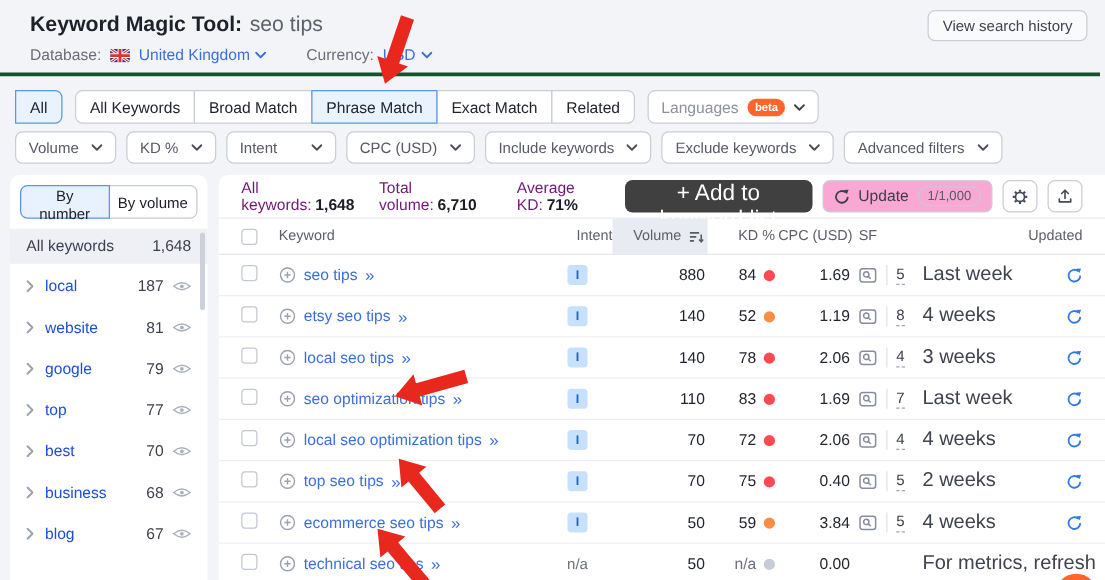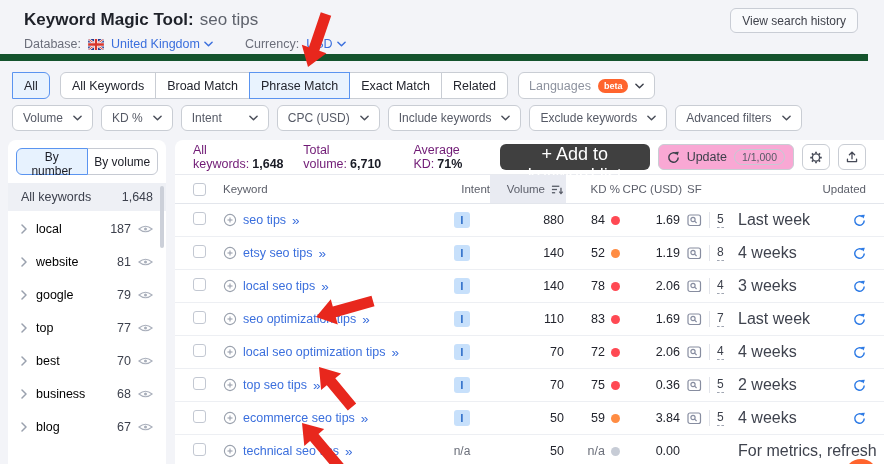--- a/index.html
+++ b/index.html
@@ -2,21 +2,21 @@
 <html><head>
 <meta charset="utf-8">
 <style>
   html,body{margin:0;padding:0;}
   .stage{position:relative;width:884px;height:464px;overflow:hidden;background:#f3f4f8;
          font-family:"Liberation Sans","DejaVu Sans",sans-serif;color:#23252e;font-size:12.5px;}
   .stage *{box-sizing:border-box;}
   button{font-family:inherit;cursor:default;}
 
   
-  .hdr{position:absolute;top:0;left:0;right:16px;height:61px;border-bottom:7px solid #14532d;}
+  .hdr{position:absolute;top:0;left:0;right:4px;height:61px;border-bottom:3px solid #14532d;}
   .title{position:absolute;left:24px;top:10px;font-size:17px;}
   .title .t-bold{font-weight:700;color:#1e2129;}
   .title .t-query{color:#5e626c;margin-left:6px;}
   .meta{position:absolute;left:24px;top:37px;display:flex;align-items:center;gap:7px;color:#6b6e7a;font-size:12.5px;}
   .meta .lnk{color:#3b6fdd;display:inline-flex;align-items:center;gap:4px;}
   .meta .gap{width:18px;}
   .flag{width:16px;height:11px;border-radius:2px;overflow:hidden;display:inline-block;}
   .vhist{position:absolute;right:10px;top:8px;height:25px;padding:0 11px;border:1px solid #c9cdd5;
          border-radius:6px;background:#f9fafc;color:#40434c;font-size:12px;}
 
@@ -46,21 +46,21 @@
   
   .toggle{display:flex;margin:8px 8px 0 8px;}
   .tbtn{flex:1;height:27px;border:1px solid #c6cad3;background:#fff;font-size:12px;color:#1c1e27;margin-left:-1px;position:relative;}
   .toggle .tbtn:first-child{border-radius:6px 0 0 6px;margin-left:0;}
   .toggle .tbtn:last-child{border-radius:0 6px 6px 0;}
   .tbtn.sel{border-color:#5a94f0;background:#e7f2fe;z-index:2;}
   .allrow{margin-top:8px;padding:7px 13px;background:#eef0f5;display:flex;justify-content:space-between;
           color:#3d414d;font-size:12.5px;}
   .grouplist{margin-top:1px;}
   .grow{height:33px;display:flex;align-items:center;padding:0 13px;}
-  .grow .glabel{margin-left:9px;color:#000000;flex:1;}
+  .grow .glabel{margin-left:9px;color:#1d4ed8;flex:1;}
   .grow .gcount{color:#3d414d;}
   .grow .eye{margin-left:7px;flex:none;}
   .sb-scroll{position:absolute;right:2px;top:46px;width:4px;height:62px;background:#ccd0d9;border-radius:2px;}
 
   
   .toolbar{height:34px;display:flex;align-items:center;padding:0 18px;}
   .stats{display:flex;gap:16px;}
   .stat-label{color:#701a75;}
   .stat-val{color:#1a1c26;font-weight:700;margin-left:3px;}
   .tb-right{margin-left:auto;display:flex;gap:8px;align-items:center;}
@@ -566,21 +566,21 @@
       <span class="chev2">»</span>
     </span>
     <span class="c-int">
             <span class="intent-badge">I</span>
           </span>
     <span class="c-vol">70</span>
     <span class="c-kd">
             <span class="kdval">75</span>
             <span class="dot" style="background: rgb(255, 73, 83);"></span>
           </span>
-    <span class="c-cpc">0.36</span>
+    <span class="c-cpc">0.40</span>
     <span class="c-sf">
       <svg class="serp" width="15" height="13" viewBox="0 0 15 13" fill="none" stroke="#878da0" stroke-width="1.2">
               <rect x="1" y="1" width="12.5" height="10.5" rx="2"></rect>
               <circle cx="6" cy="5.5" r="2.1"></circle>
               <path d="M7.6 7.1L9.6 9"></path>
             </svg>
       <span class="sf-div"></span>
       <span class="sfnum">5</span>
     </span>
     <span class="c-upd">

